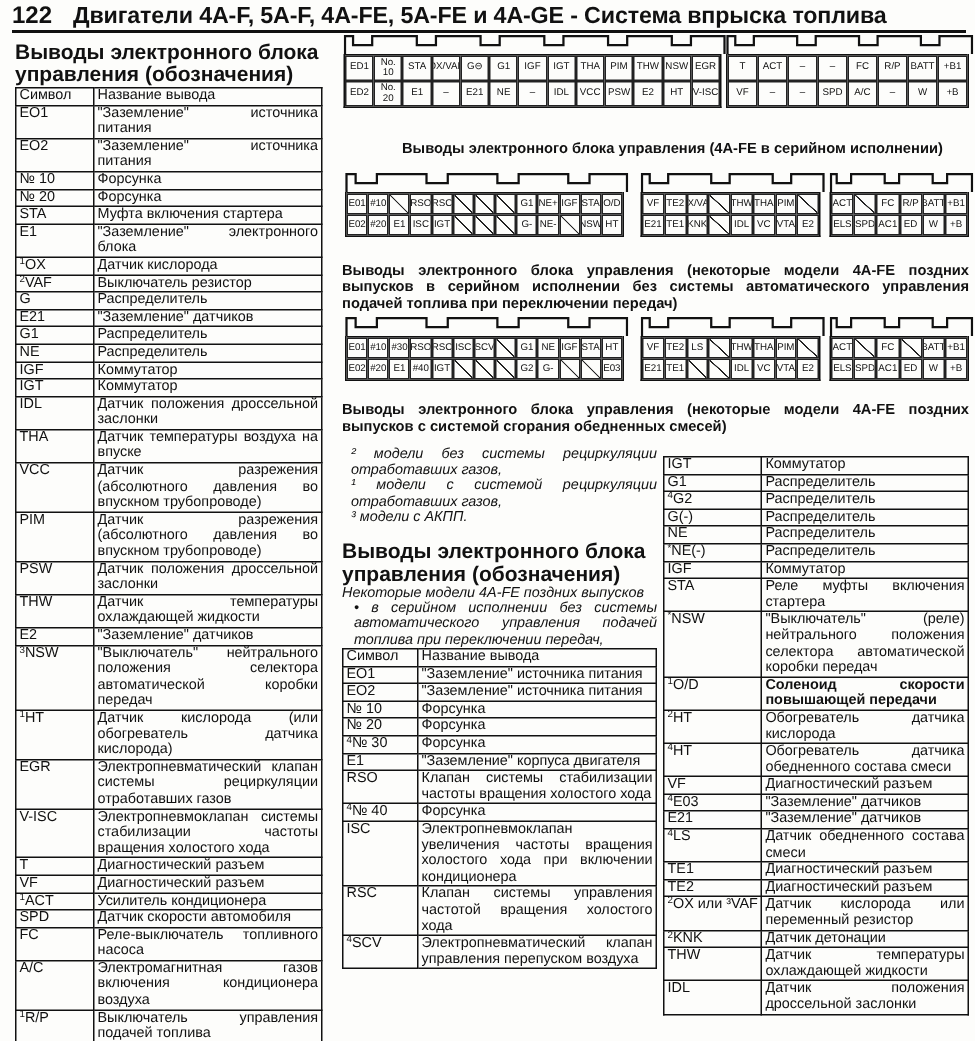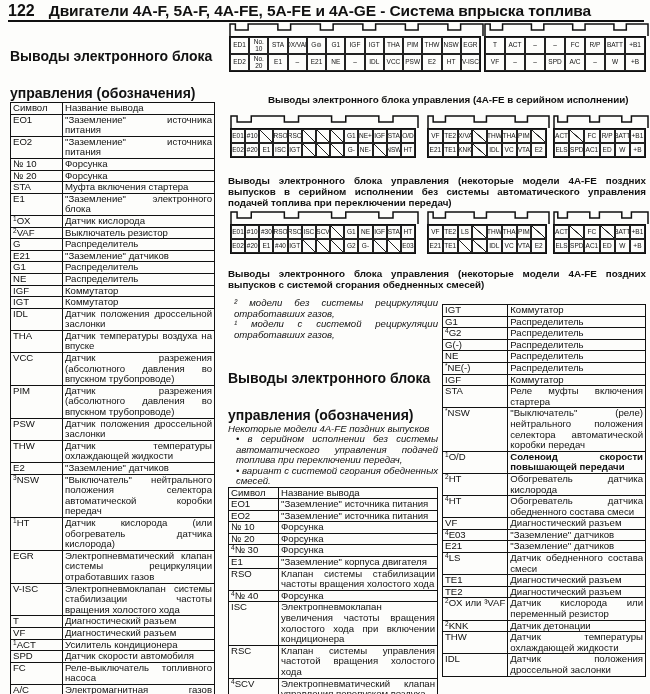--- a/index.html
+++ b/index.html
@@ -3,21 +3,21 @@
 <meta charset="utf-8">
 <style>
   * { box-sizing: border-box; margin: 0; padding: 0; }
   html, body { width: 650px; height: 694px; background: #fdfdfb; overflow: hidden; }
   body { font-family: "Liberation Sans", sans-serif; color: #111; position: relative; }
 
   .header { position: absolute; left: 8px; top: 2px; width: 636px; height: 20px; border-bottom: 2px solid #111; display: flex; align-items: baseline; }
   .page-num { font-size: 16px; font-weight: bold; margin-right: 14px; }
   .page-title { font-size: 15.5px; font-weight: bold; letter-spacing: -0.1px; }
 
-  .h2 { font-size: 14px; font-weight: bold; line-height: 15px; margin-top: 22px; }
+  .h2 { font-size: 14px; font-weight: bold; line-height: 15px; }
   .sub { font-size: 9.6px; font-style: italic; line-height: 11px; }
 
   table.pins { border-collapse: collapse; font-size: 9.6px; line-height: 10.6px; }
   table.pins td { border: 1px solid #111; padding: 0 2px; vertical-align: top; }
   table.pins td.sym { white-space: nowrap; }
   table.pins td.desc { text-align: justify; }
   sup { font-size: 6.5px; vertical-align: top; line-height: 6px; }
 
   #left { position: absolute; left: 10px; top: 27px; width: 206px; }
   #left table { width: 205px; margin-top: 1px; }
@@ -400,26 +400,26 @@
         <div class="pin">W</div>
         <div class="pin">+B</div>
       </div>
     </div>
     <div class="conn-caption" style="left: 228px; top: 268px; width: 418px;">Выводы электронного блока управления (некоторые модели 4A-FE поздних выпусков с системой сгорания обедненных смесей)</div>
   </div>
 
 <div id="mid">
   <div class="foot">² модели без системы рециркуляции отработавших газов,</div>
   <div class="foot">¹ модели с системой рециркуляции отработавших газов,</div>
+  <div class="foot">³ модели с АКПП.</div>
   <div style="height:9px"></div>
   <div class="h2">Выводы электронного блока</div>
   <div class="h2">управления (обозначения)</div>
   <div class="sub">Некоторые модели 4A-FE поздних выпусков</div>
   <div class="bul">• в серийном исполнении без системы автоматического управления подачей топлива при переключении передач,</div>
-  <div class="bul">• вариант с системой сгорания обедненных смесей.</div>
   <table class="pins">
     <thead>
       <tr>
         <td class="sym">Символ</td>
         <td>Название вывода</td>
       </tr>
     </thead>
     <tbody id="mid-body">
         <tr>
           <td class="sym"><span>EO1</span></td>

